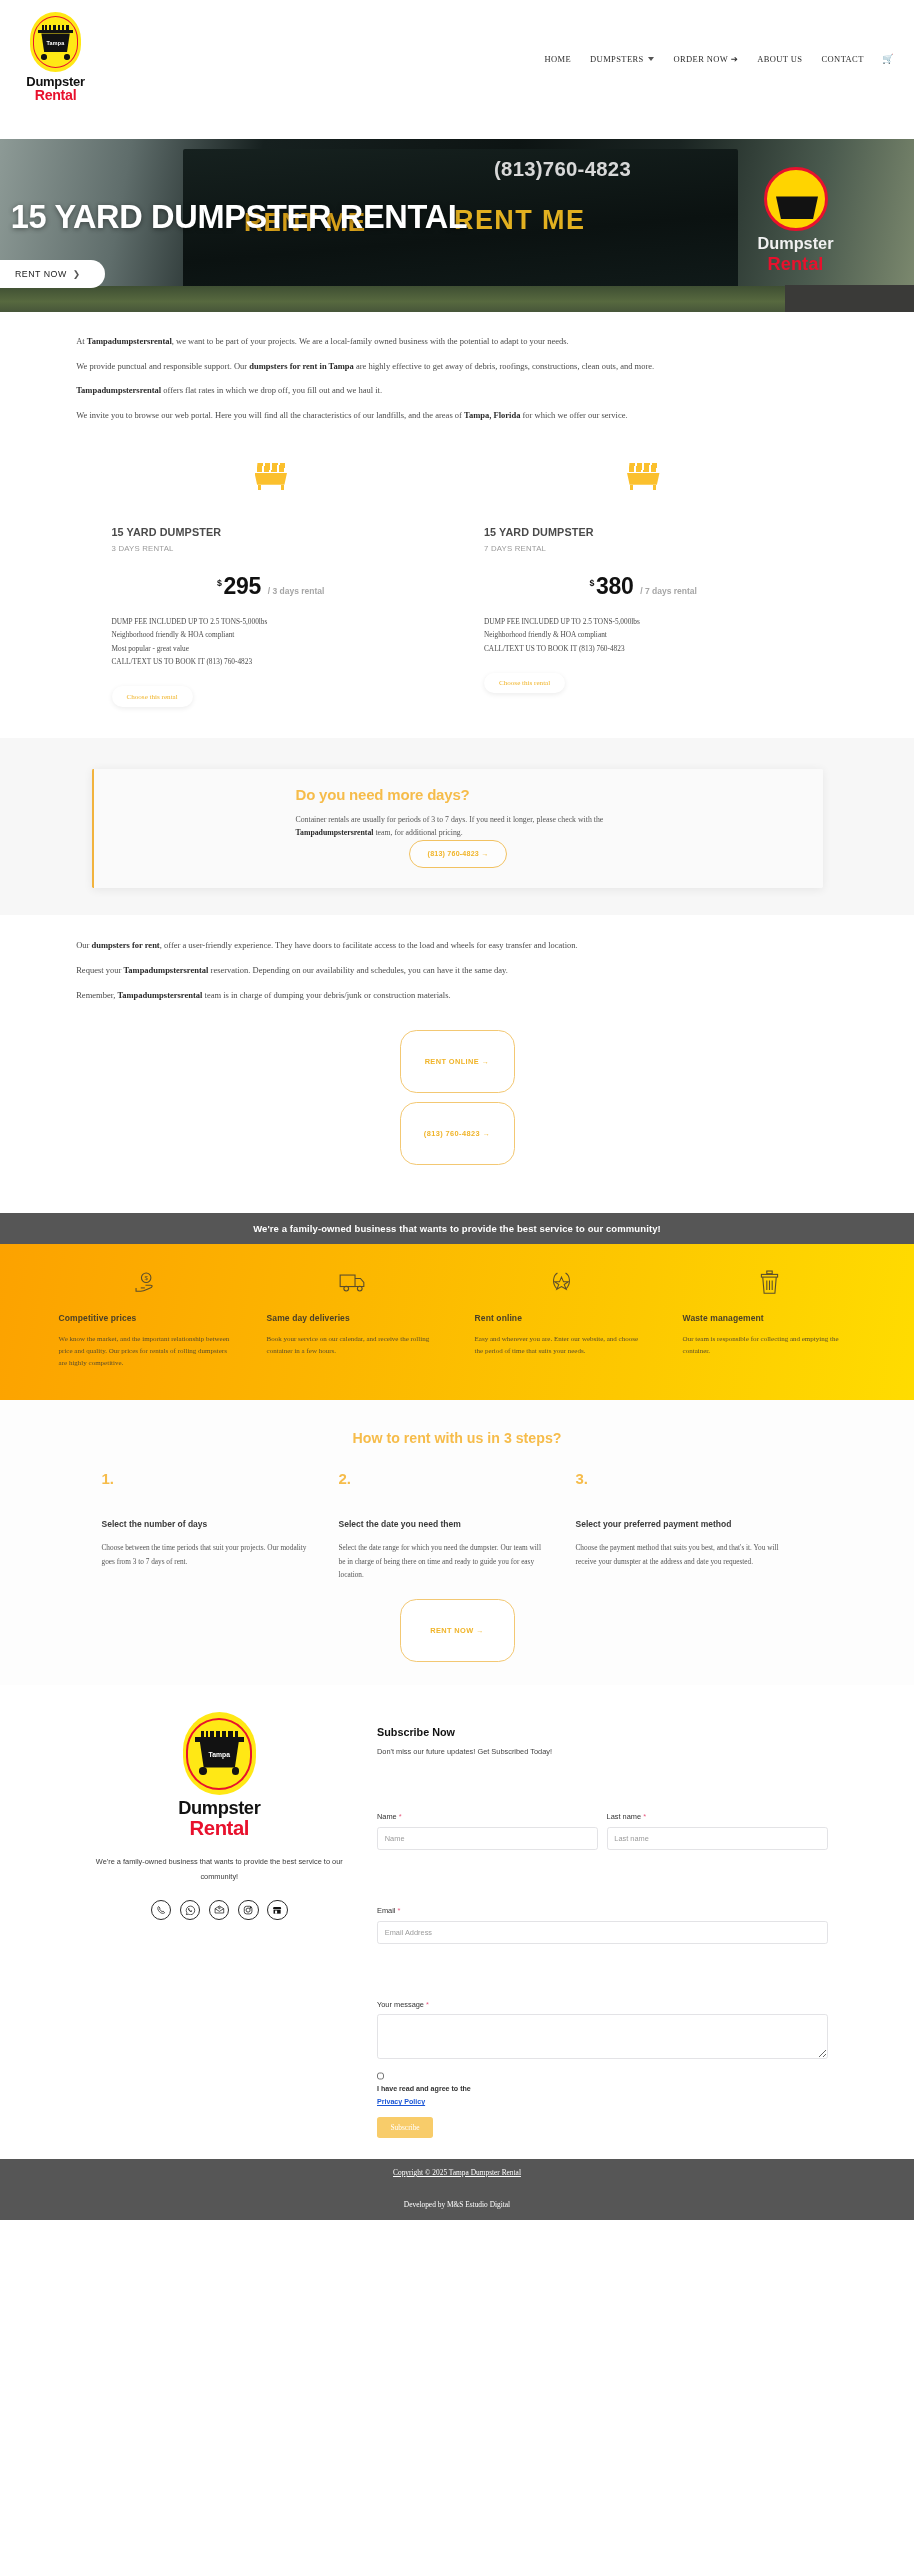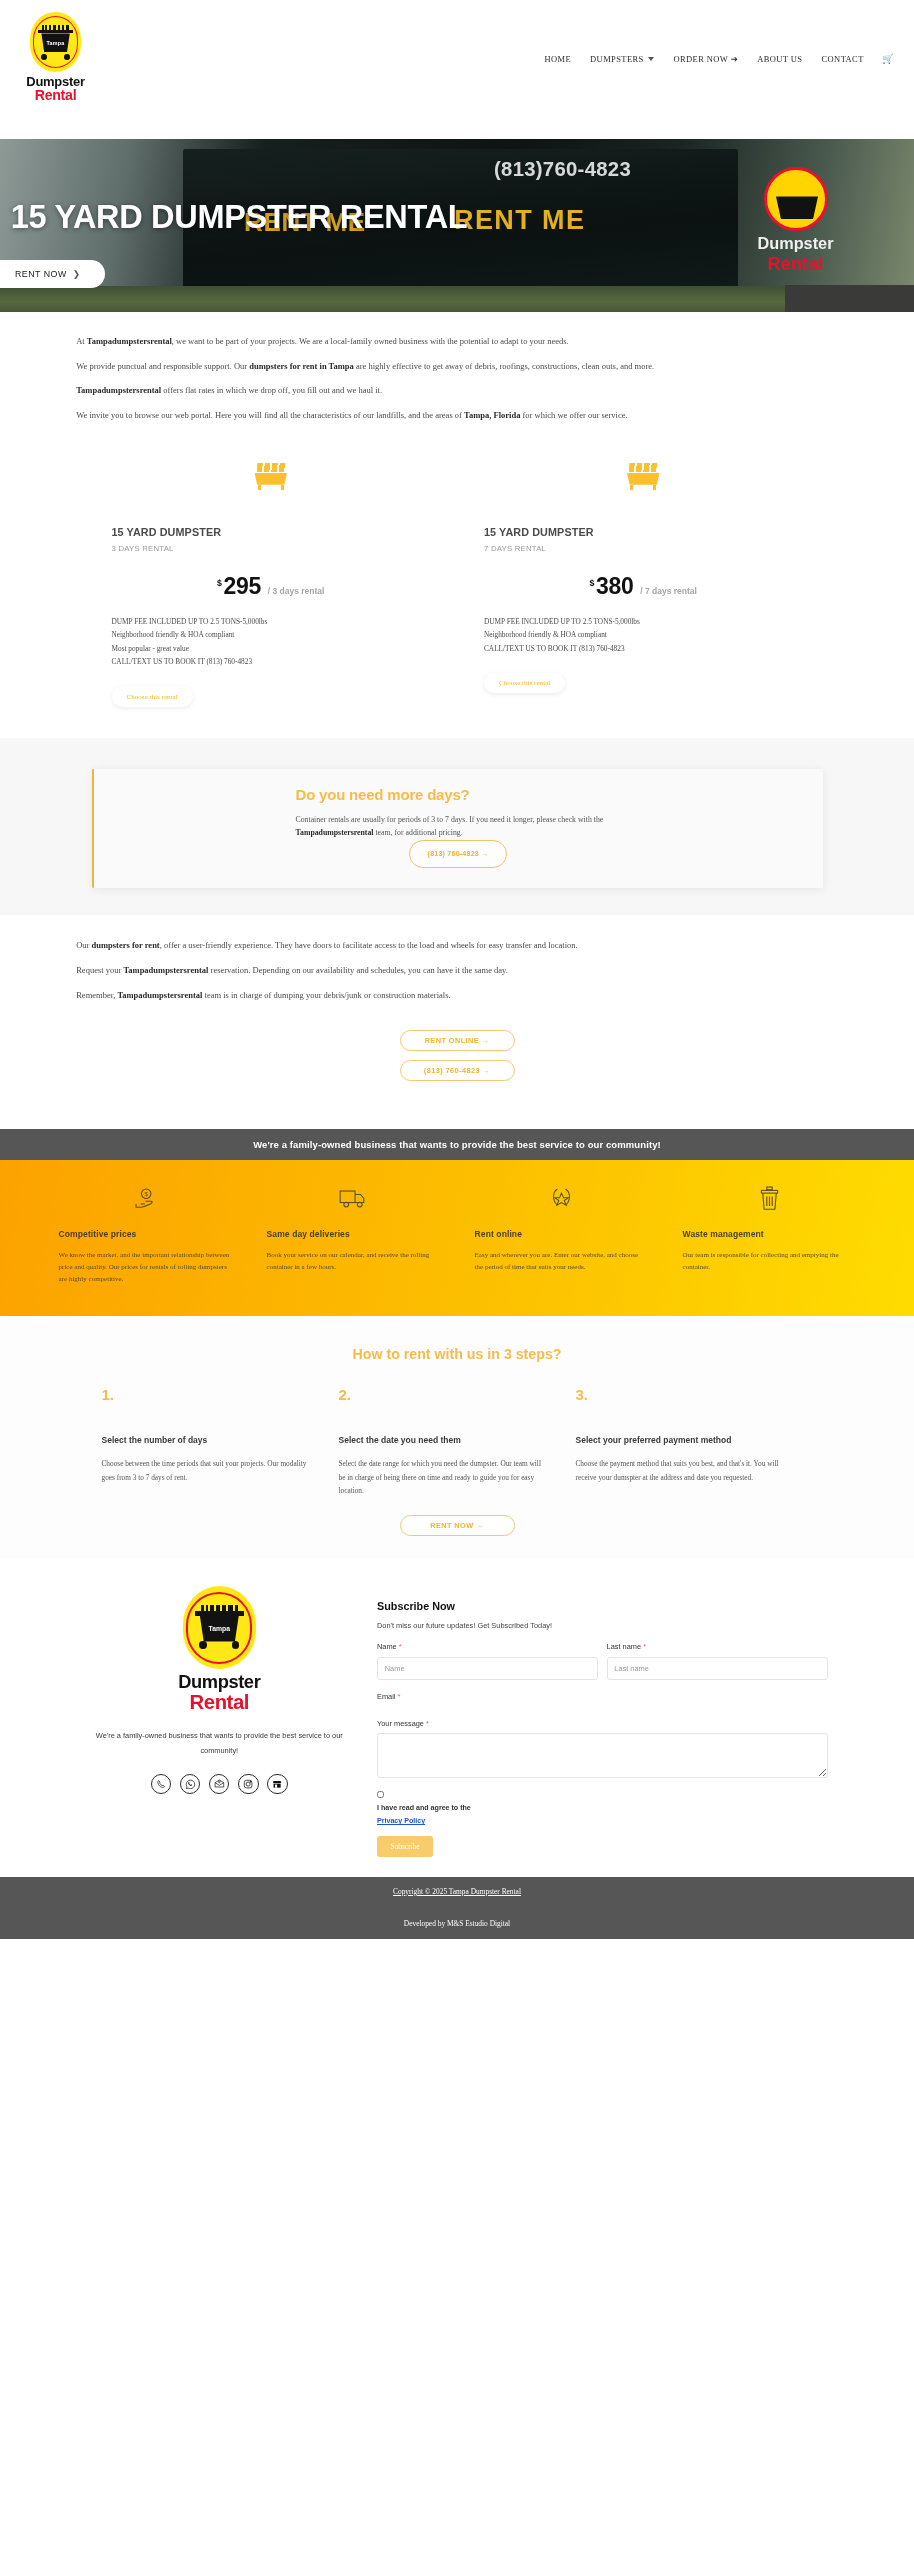--- a/index.html
+++ b/index.html
@@ -176,21 +176,21 @@
   .phone-pill {
     border: 0.7px solid #f2c262; border-radius: 15px; padding: 8.8px 17.6px;
     color: #f0b429; font-size: 7.1px; font-weight: 700; letter-spacing: 0.2px;
     white-space: nowrap; cursor: pointer; background: #fdfdfd;
   }
 
   
   .cta-area { text-align: center; margin: 28.4px 0 38px; }
   .cta-pill {
     display: inline-block; min-width: 115px; border: 0.7px solid #f3c873; border-radius: 16.3px;
-    padding: 5px 19px; color: #f0b429; font-size: 7.4px; font-weight: 700; letter-spacing: 0.4px;
+    padding: 26px 19px; color: #f0b429; font-size: 7.4px; font-weight: 700; letter-spacing: 0.4px;
     background: #fff; cursor: pointer; margin-bottom: 9.5px;
   }
 
   
   .family-banner {
     background: #565656; color: #fff; text-align: center; padding: 10.2px 6.8px;
     font-size: 9.5px; font-weight: 700; letter-spacing: 0.1px;
   }
   .features {
     background: linear-gradient(100deg,#fca200 0%,#fcb500 35%,#fdc900 70%,#ffdc00 100%);
@@ -234,21 +234,21 @@
   .foot-tag { margin-top: 17.6px; font-size: 7.4px; color: #3a3a3a; line-height: 1.9; padding: 0 17.6px; }
   .socials { margin-top: 16.3px; display: flex; justify-content: center; gap: 8.8px; }
   .soc {
     width: 20.3px; height: 20.3px; border-radius: 50%; border: 0.7px solid #2b2b2b;
     display: flex; align-items: center; justify-content: center; cursor: pointer; color: #111;
   }
   .foot-right { flex: 1; padding: 23px 12.2px 0 12.2px; }
   .sub-title { font-size: 10.8px; font-weight: 800; color: #111; }
   .sub-desc { margin-top: 9.5px; font-size: 7.4px; color: #444; }
   .field-row { display: flex; gap: 8.1px; margin-top: 12.2px; }
-  .field { flex: 1; }
+  .field { flex: 1; margin-top: 44px; }
   .field label { display: block; font-size: 7.4px; color: #333; margin-bottom: 5.4px; }
   .req { color: #e8597f; font-size: 7.4px; }
   .field input, .field textarea {
     width: 100%; border: 0.7px solid #e3e3e6; border-radius: 2.7px; padding: 6.1px 6.8px;
     font-size: 7.4px; font-family: "Liberation Sans", sans-serif; color: #333; background: #fff; outline: none;
   }
   .field input::placeholder, .field textarea::placeholder { color: #9b9b9b; }
   .field textarea { height: 45px; resize: vertical; }
   .agree { margin-top: 10.8px; display: flex; gap: 5.4px; font-size: 7.1px; font-weight: 700; color: #333; flex-direction: column; }
   .agree input { width: 7.4px; height: 7.4px; }
@@ -562,20 +562,21 @@
       </div>
       <div class="field">
         <label><span>Last name</span> <span class="req">*</span></label>
         <input type="text" placeholder="Last name" style="">
       </div>
     </div>
 
     <div class="field-row">
       <div class="field">
         <label><span>Email</span> <span class="req">*</span></label>
+        <input type="email" placeholder="Email Address" style="">
       </div>
     </div>
 
     <div class="field-row">
       <div class="field">
         <label><span>Your message</span> <span class="req">*</span></label>
         <textarea placeholder="" style=""></textarea>
       </div>
     </div>
 

